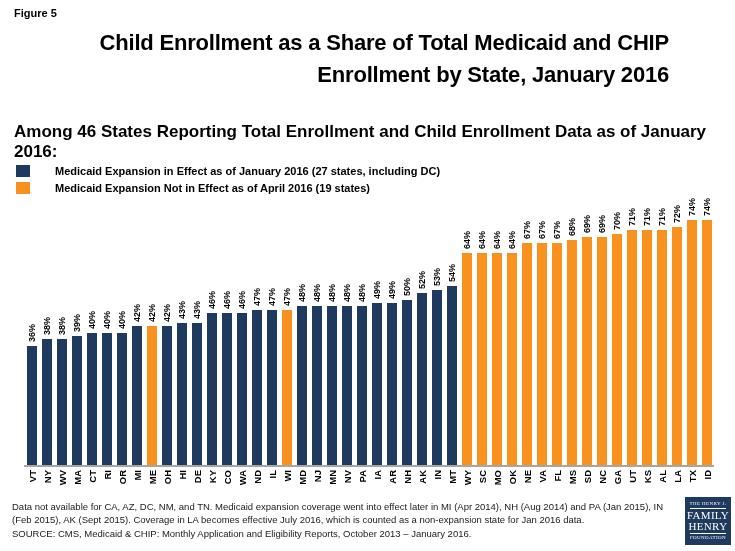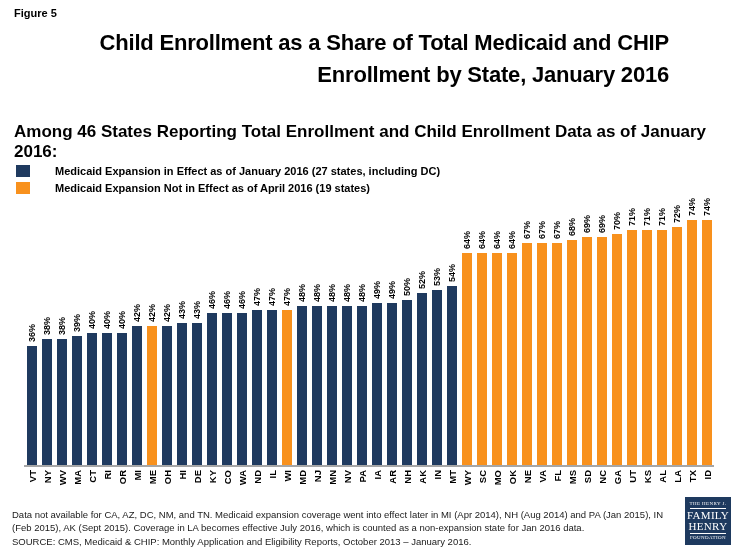--- a/index.html
+++ b/index.html
@@ -48,21 +48,21 @@
     font-size:9px; color:#000;
   }
   .state {
     position:absolute; top:calc(100% + 5px); left:50%;
     transform:translateX(-50%) rotate(180deg);
     font-size:9.5px; color:#000;
   }
 
   .footnote {
     position:absolute; top:500px; left:12px; width:666px;
-    font-size:9.5px; line-height:1.42; color:#1a1a1a;margin-top:8px;
+    font-size:9.5px; line-height:1.42; color:#1a1a1a;
   }
 
   .logo {
     position:absolute; top:497px; left:685px; width:46px; height:48px;
     background:#1e3a5f; color:#ffffff; text-align:center;
     font-family:"Liberation Serif", serif;
     padding-top:4px;
   }
   .logo-small { font-size:5px; letter-spacing:0.4px; line-height:6px; }
   .logo-sep { height:1px; background:#ffffff; margin:1px 5px; }

